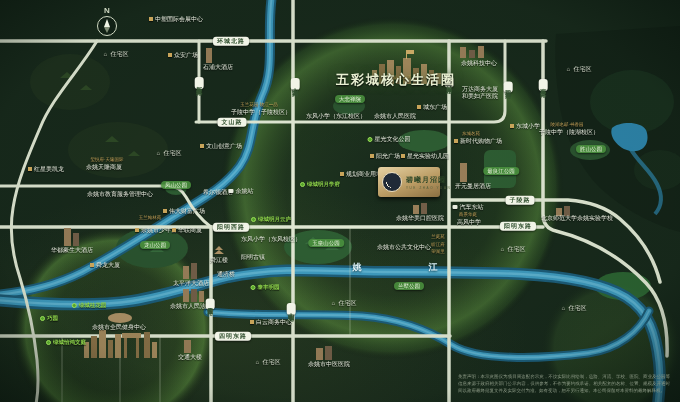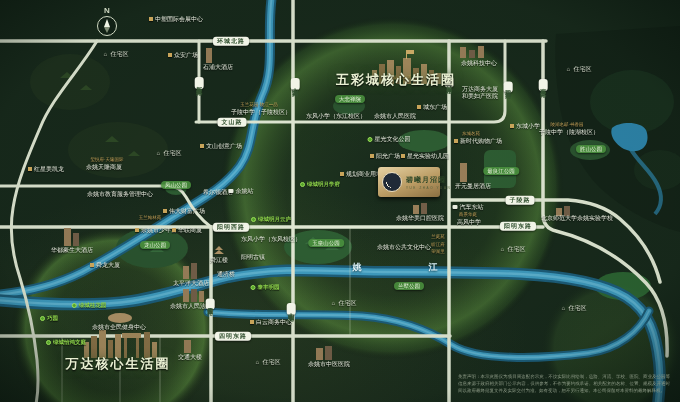--- a/index.html
+++ b/index.html
@@ -477,23 +477,20 @@
         <span class="ic ic-l"></span>
         <span>巧园</span>
       </div>
       <div class="lb poi" style="left: 119px; top: 324px;">
         <span>余姚市全民健身中心</span>
       </div>
       <div class="lb green" style="left: 66px; top: 339px;">
         <span class="ic ic-l"></span>
         <span>绿城怡鸿文庭</span>
       </div>
-      <div class="lb title" style="left: 118px; top: 357px;">
-        <span>万达核心生活圈</span>
-      </div>
       <div class="lb poi" style="left: 190px; top: 354px;">
         <span>交通大楼</span>
       </div>
       <div class="lb roadh" style="left: 233px; top: 336px;">
         <span>四明东路</span>
       </div>
       <div class="lb area" style="left: 268px; top: 359px;">
         <span class="ic ic-h"></span>
         <span>住宅区</span>
       </div>

